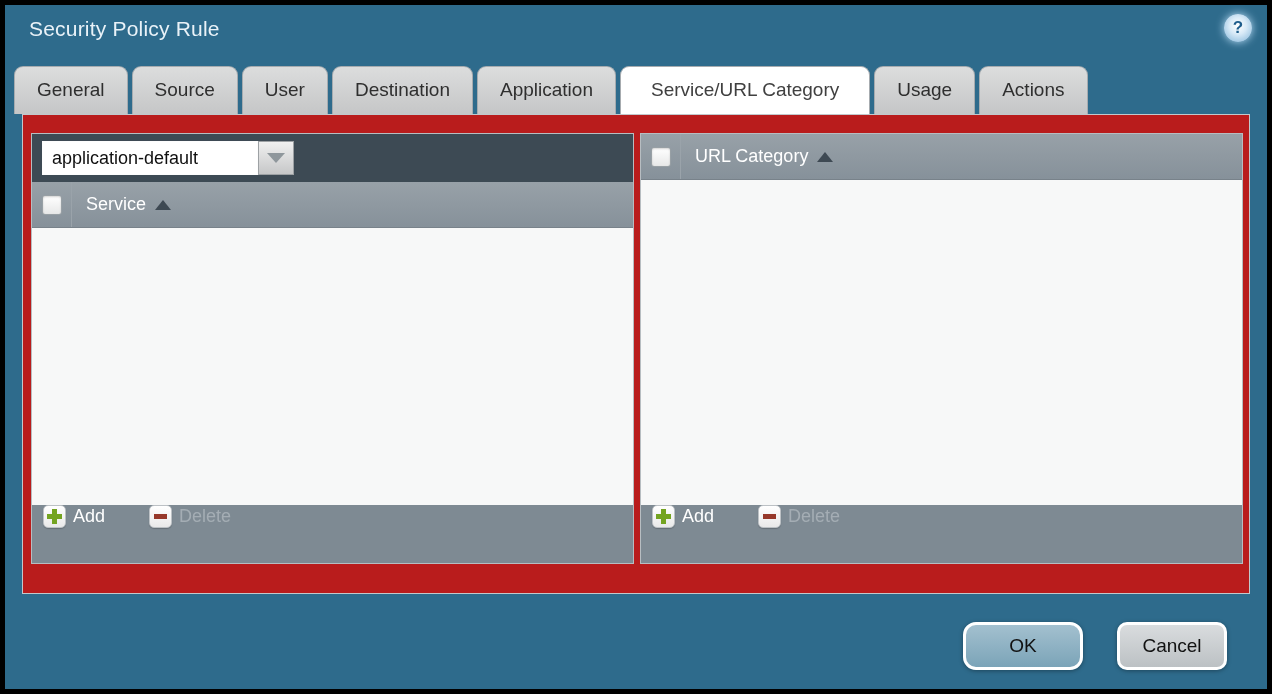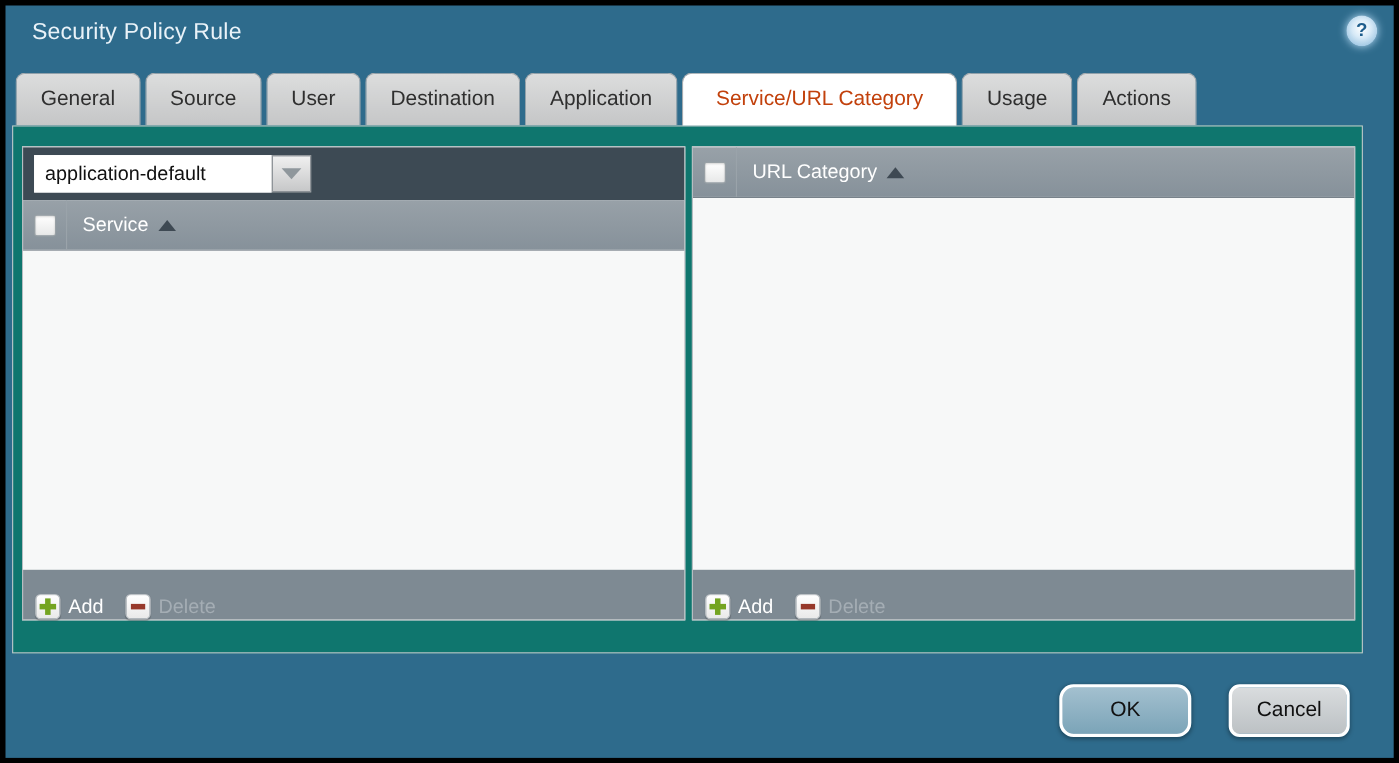--- a/index.html
+++ b/index.html
@@ -12,42 +12,42 @@
   .help-icon{position:absolute;right:15px;top:9px;width:28px;height:28px;border-radius:50%;
     background:radial-gradient(circle at 50% 42%,#ffffff 0%,#d8eaf7 40%,#7fb3d8 100%);
     box-shadow:0 0 8px rgba(195,228,252,.95);display:flex;align-items:center;justify-content:center;
     color:#1e5d8c;font-weight:bold;font-size:17px;cursor:pointer;}
 
   
   .tabs{position:absolute;left:9px;top:61px;height:48px;display:flex;gap:4px;align-items:flex-end;}
   .tab{height:48px;line-height:46px;padding:0 22px;font-size:19px;color:#2f2f2f;
     background:linear-gradient(#dcdddd,#c5c6c7);border:1px solid #a6abaf;border-bottom:none;
     border-radius:9px 9px 0 0;cursor:pointer;white-space:nowrap;}
-  .tab.active{background:#fff;color:#c2410c;padding:0 30px;position:relative;z-index:3;}
+  .tab.active{background:#fff;color:#404040;padding:0 30px;position:relative;z-index:3;}
 
   
-  .card{position:absolute;left:6px;top:109px;width:1228px;height:480px;background:#0f766e;
+  .card{position:absolute;left:17px;top:109px;width:1228px;height:480px;background:#b91c1c;
     border:1px solid #c2c8cc;z-index:2;}
 
   .panel{position:absolute;top:18px;width:603px;height:431px;border:1px solid #b7bdc1;
     display:flex;flex-direction:column;background:#f7f8f8;}
   .panel.left{left:8px;}
   .panel.right{left:617px;}
 
   .panel-header{height:48px;flex:none;background:#3d4a54;display:flex;align-items:center;padding:0 8px;}
   .col-header{height:46px;flex:none;background:linear-gradient(#98a1a8,#86919a);
     border-bottom:1px solid #78828a;display:flex;align-items:center;}
   .col-check-cell{width:40px;align-self:stretch;display:flex;align-items:center;justify-content:center;
     border-right:1px solid #9aa3aa;}
   .col-title{display:flex;align-items:center;margin-left:14px;cursor:pointer;}
   .col-label{font-size:18px;color:#fff;}
   .sort-asc-icon{width:0;height:0;border-left:8px solid transparent;border-right:8px solid transparent;
     border-bottom:10px solid #3e4953;margin-left:9px;}
   .panel-body{flex:1;background:#f7f8f8;}
-  .panel-footer{height:45px;flex:none;background:#7e8a93;display:flex;align-items:flex-end;padding:0 11px;}
+  .panel-footer{height:58px;flex:none;background:#7e8a93;display:flex;align-items:flex-start;padding:0 11px;gap:24px;}
 
   
   .checkbox{width:20px;height:20px;flex:none;background:linear-gradient(#ffffff,#e7e8e8);
     border:1px solid #98a0a5;border-radius:3px;box-shadow:inset 0 1px 2px rgba(0,0,0,.18);
     position:relative;cursor:pointer;}
   .checkbox.checked::after{content:"";position:absolute;left:4px;top:0px;width:8px;height:13px;
     border-right:4px solid #1c4f71;border-bottom:4px solid #1c4f71;transform:rotate(40deg);}
 
   
   .dropdown{display:flex;align-items:center;margin-left:2px;}

